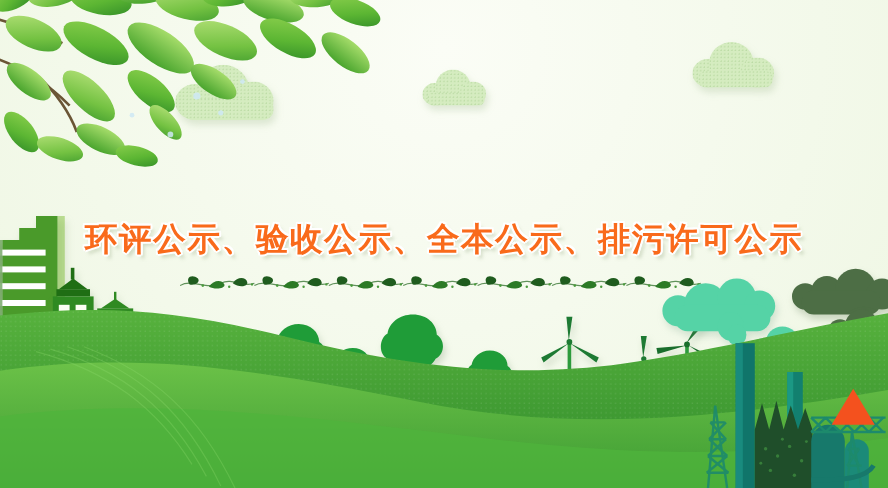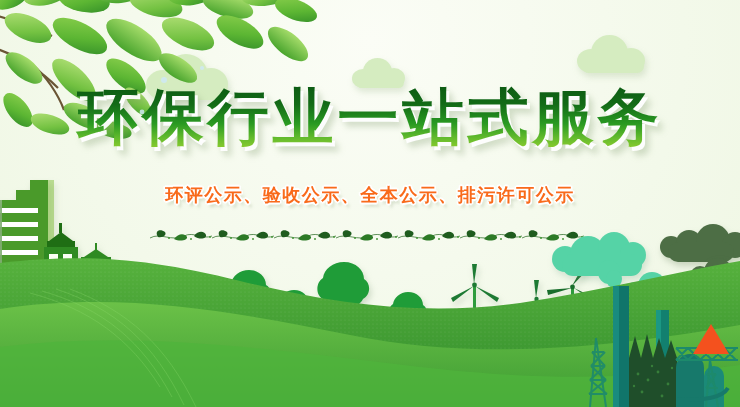--- a/index.html
+++ b/index.html
@@ -30,21 +30,21 @@
     font-weight:700;font-size:61px;line-height:1;letter-spacing:4px;
     white-space:nowrap;
     background:linear-gradient(180deg,#0d5c14 0%,#136b17 30%,#2a9a22 62%,#63bb2d 85%,#86c92f 100%);
     -webkit-background-clip:text;background-clip:text;color:transparent;
     -webkit-text-fill-color:transparent;
     filter:drop-shadow(3px 4px 0px rgba(255,255,255,.95)) drop-shadow(4px 5px 3px rgba(120,150,100,.30));
   }
   .subtitle{
     position:absolute;left:0;right:0;top:186px;text-align:center;
     font-family:"DejaVu Sans","Liberation Sans",sans-serif;
-    font-weight:700;font-size:18px;line-height:1;letter-spacing:1.5px;
+    font-weight:700;font-size:27px;line-height:1;letter-spacing:1.5px;
     white-space:nowrap;color:#f96a1b;
     text-shadow:
       -1.4px -1.4px 0 #fff, 1.4px -1.4px 0 #fff, -1.4px 1.4px 0 #fff, 1.4px 1.4px 0 #fff,
       0 -1.6px 0 #fff, 0 1.6px 0 #fff, -1.6px 0 0 #fff, 1.6px 0 0 #fff,
       3px 4px 3px rgba(140,160,120,.35);
   }
   .divider{position:absolute;left:150px;top:226px;width:440px;height:20px;}
   
   .ground{position:absolute;left:0;bottom:0;width:740px;height:160px;}
   .tree{position:absolute;}
@@ -137,21 +137,20 @@
       <g fill="#cfe9f5" opacity=".85">
         <circle cx="176" cy="96" r="3"></circle>
           <circle cx="196" cy="110" r="2.2"></circle>
         <circle cx="154" cy="128" r="2.4"></circle>
           <circle cx="214" cy="84" r="2"></circle>
         <circle cx="122" cy="112" r="2"></circle>
       </g>
     </svg>
   </div>
 
-  <div class="title">环保行业一站式服务</div>
   <div class="subtitle">环评公示、验收公示、全本公示、排污许可公示</div>
 
   <div class="divider">
     <svg width="440" height="20" viewBox="0 0 440 20" xmlns="http://www.w3.org/2000/svg">
       <defs>
         <g id="vineunit">
           <path d="M0 12 C 10 6, 22 16, 34 10 C 44 5, 52 14, 62 10" stroke="#2f6f2a" stroke-width="1" fill="none" opacity=".75"></path>
           <path d="M8 11 C 4 5, 10 2, 15 6 C 17 9, 13 12, 8 11 Z" fill="#1f5c1e"></path>
           <path d="M24 13 C 28 7, 35 7, 37 11 C 38 14, 30 16, 24 13 Z" fill="#2c7a26"></path>
           <path d="M44 10 C 48 4, 55 5, 56 9 C 57 13, 49 14, 44 10 Z" fill="#1f5c1e"></path>

